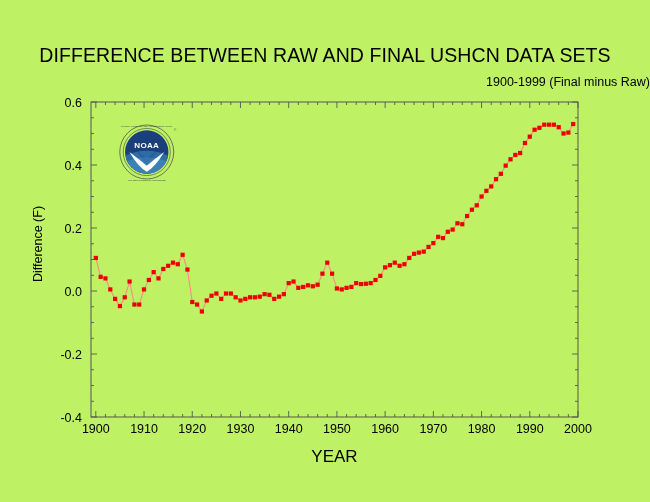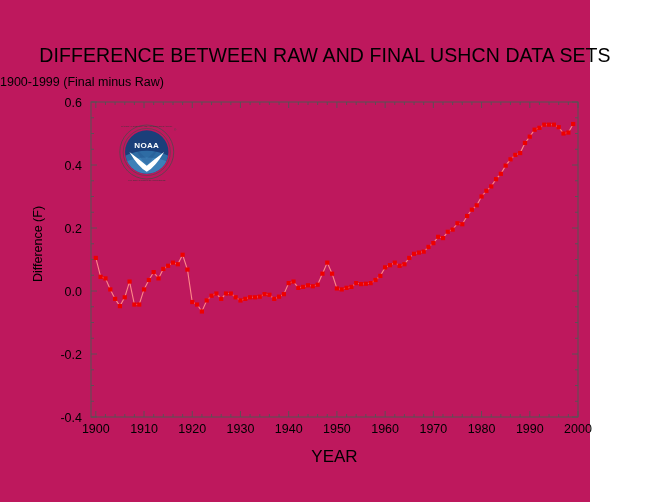--- a/index.html
+++ b/index.html
@@ -10,41 +10,41 @@
   body {
     font-family: "Liberation Sans", sans-serif;
     width: 650px;
     height: 502px;
     overflow: hidden;
     position: relative;
   }
   #figure {
     position: absolute;
     left: 0; top: 0;
-    width: 590px;
+    width: 650px;
     height: 502px;
-    background: #be185d;
+    background: #bef264;
   }
   .chart-title {
     position: absolute;
     left: 0;
     top: 44px;
     width: 650px;
     text-align: center;
     font-size: 19.5px;
     letter-spacing: 0.1px;
     color: #000000;
     white-space: nowrap;
   }
   .chart-subtitle {
     position: absolute;
     left: 0;
     top: 75px;
     width: 650px;
-    text-align: left;
+    text-align: right;
     font-size: 12.5px;
     color: #000000;
     white-space: nowrap;
   }
   .ylabel {
     position: absolute;
     left: -62px;
     top: 237px;
     width: 200px;
     text-align: center;

